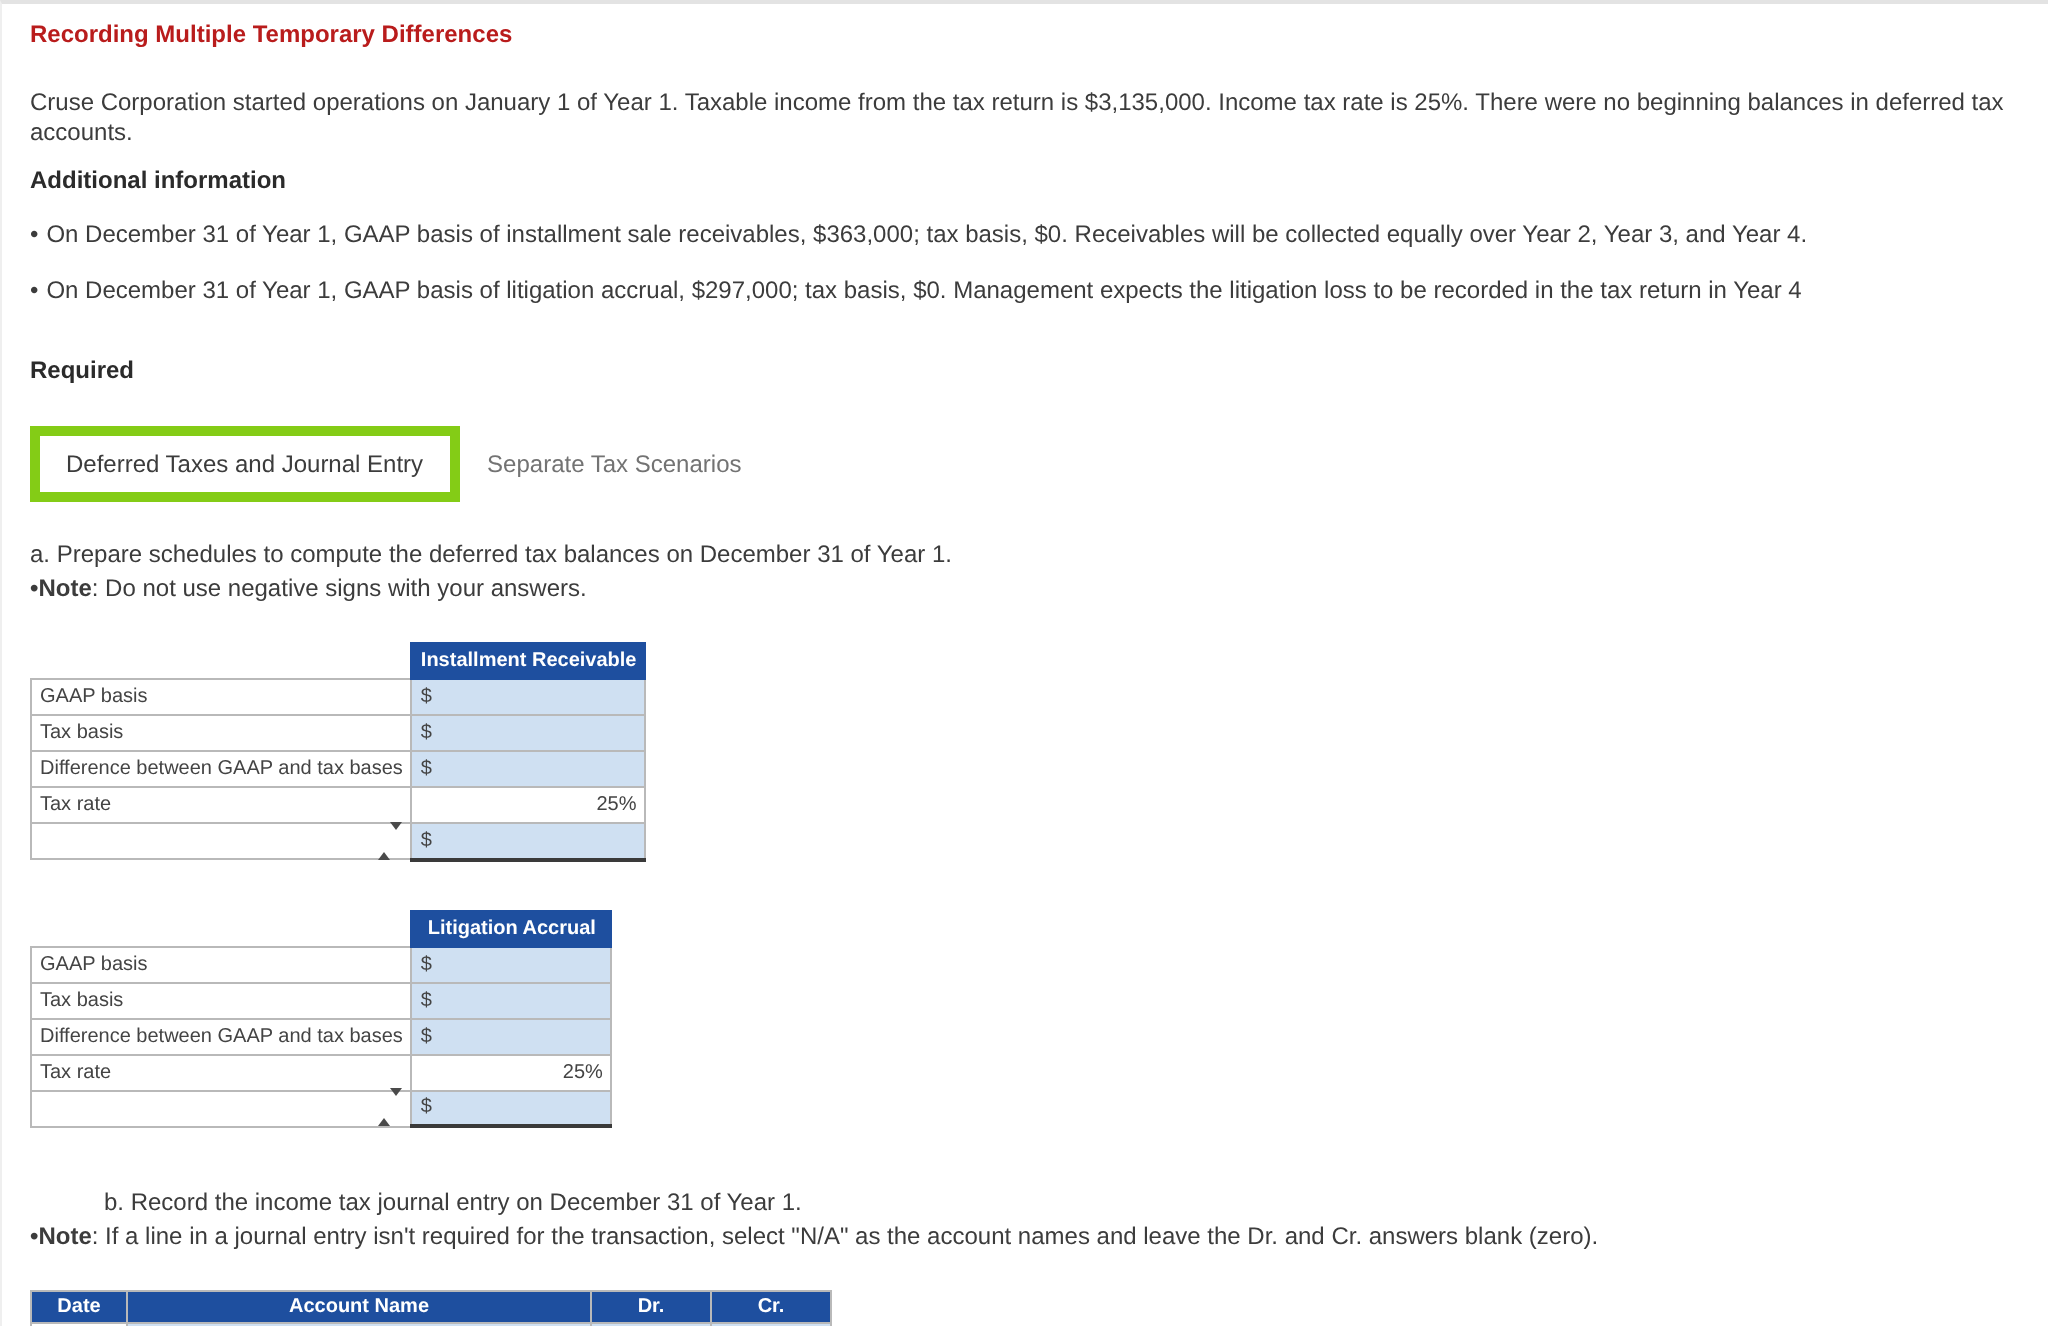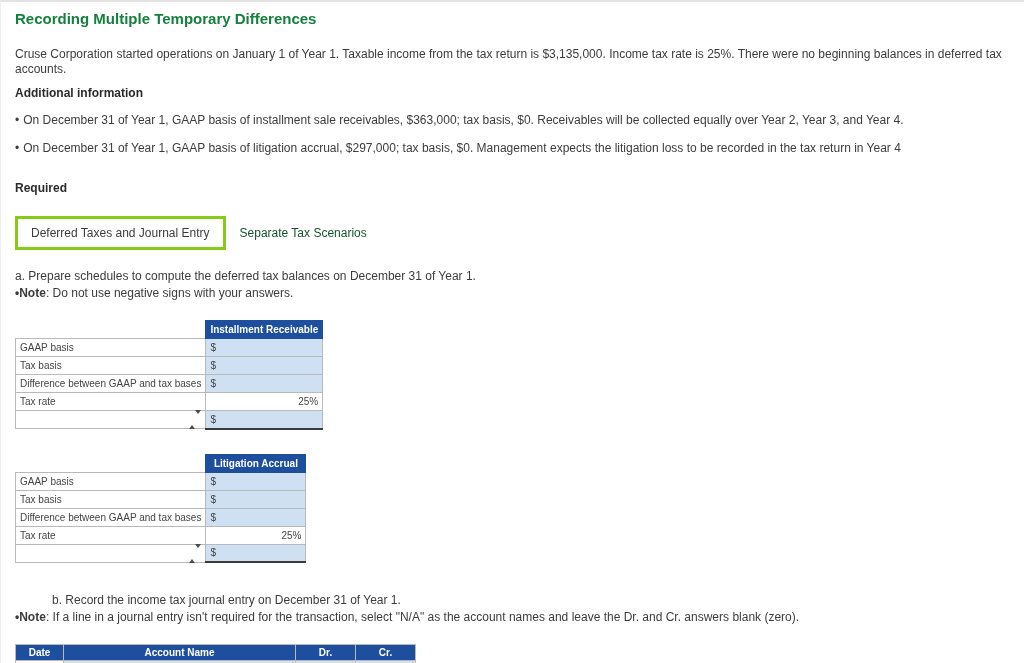--- a/index.html
+++ b/index.html
@@ -6,30 +6,30 @@
   html, body { margin: 0; padding: 0; }
   body {
     width: 1024px; height: 663px; overflow: hidden;
     font-family: "Liberation Sans", "DejaVu Sans", sans-serif;
     font-size: 12px; color: #333; background: #fff;
     border-top: 2px solid #e3e3e3;
     border-left: 1px solid #efefef;
   }
   .page { padding: 6px 14px 0 14px; }
 
-  .title { font-weight: 700; font-size: 15px; color: #15803d; padding-top: 2px; }
+  .title { font-weight: 700; font-size: 12px; color: #b91c1c; padding-top: 2px; }
   .intro { margin-top: 20px; line-height: 15px; color: #3c3c3c; }
   .subhead { margin-top: 9px; font-weight: 700; color: #2b2b2b; }
   .bullet-line { margin-top: 12px; line-height: 16px; color: #3c3c3c; }
   .bullet-mark { margin-right: 4px; }
   .required { margin-top: 25px; font-weight: 700; color: #2b2b2b; }
 
   .tabbar { margin-top: 21px; display: flex; align-items: center; }
-  .tab-active { border: 3px solid #84cc16; background: #fff; padding: 7px 13px; color: #3c3c3c; cursor: pointer; }
-  .tab-link { padding: 7px 14px; color: #14532d; cursor: pointer; }
+  .tab-active { border: 5px solid #84cc16; background: #fff; padding: 7px 13px; color: #3c3c3c; cursor: pointer; }
+  .tab-link { padding: 7px 14px; color: #737373; cursor: pointer; }
 
   .instr { margin-top: 19px; color: #3c3c3c; }
   .instr-b { margin-top: 30px; color: #3c3c3c; margin-left: 37px; }
   .note-line { margin-top: 3px; color: #3c3c3c; }
 
   table { border-collapse: collapse; }
 
   .sched { margin-top: 20px; font-size: 10px; color: #444; }
   .sched2 { margin-top: 24px; }
   .sched td { border: 1px solid #b9b9b9; height: 18px; padding: 2px 4px; white-space: nowrap; }

